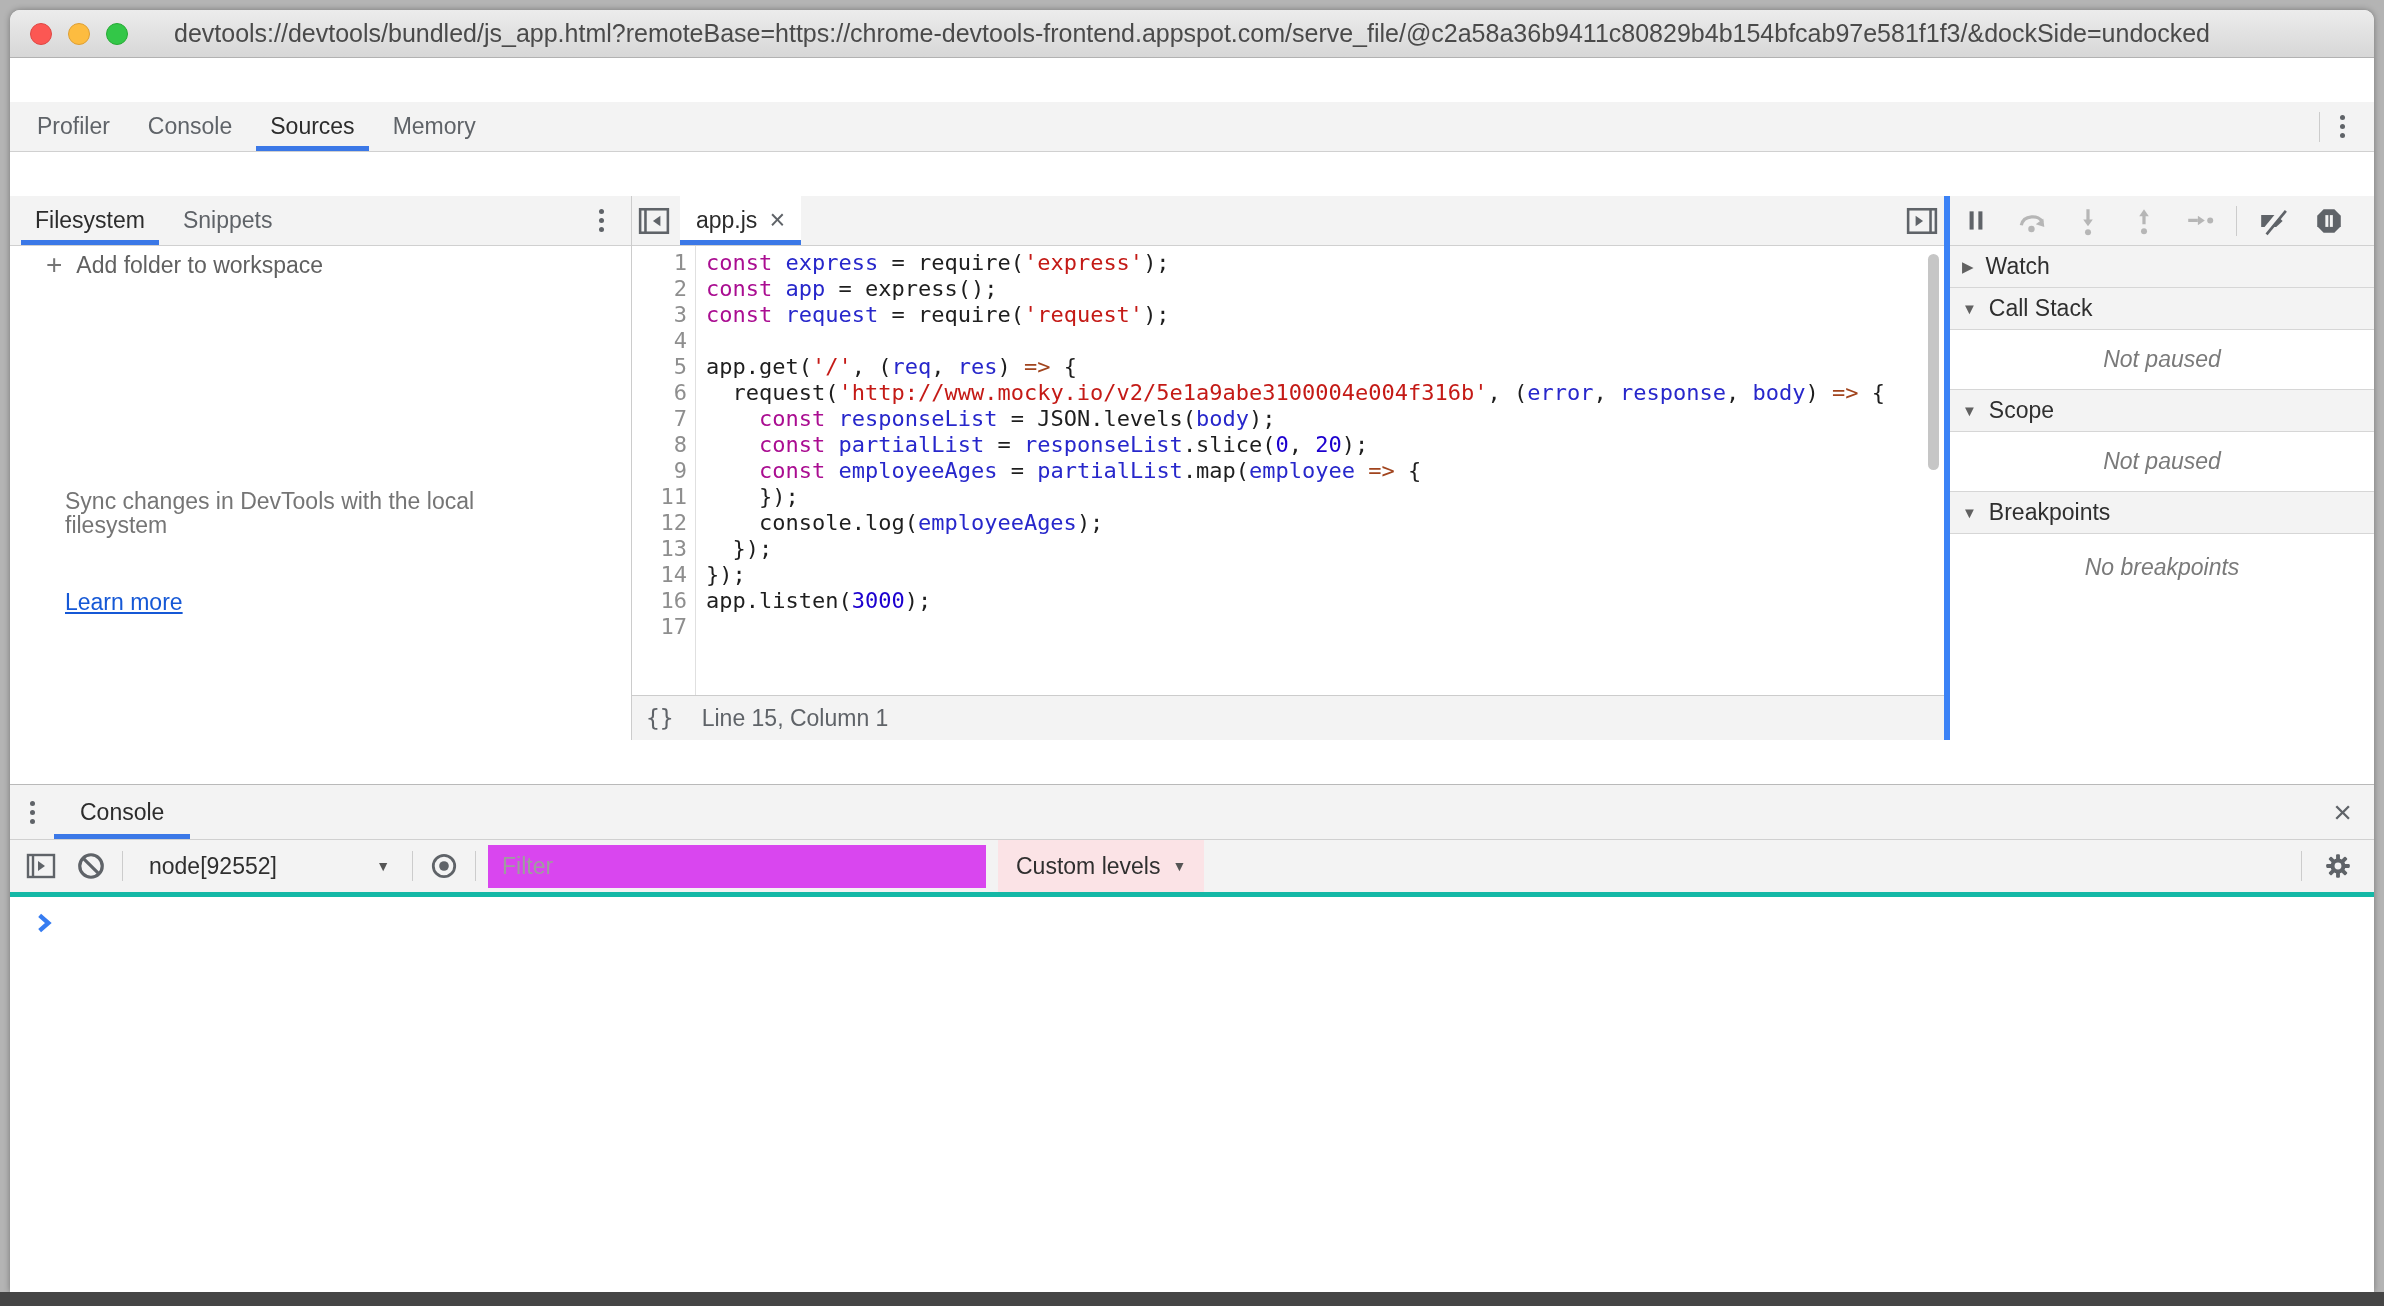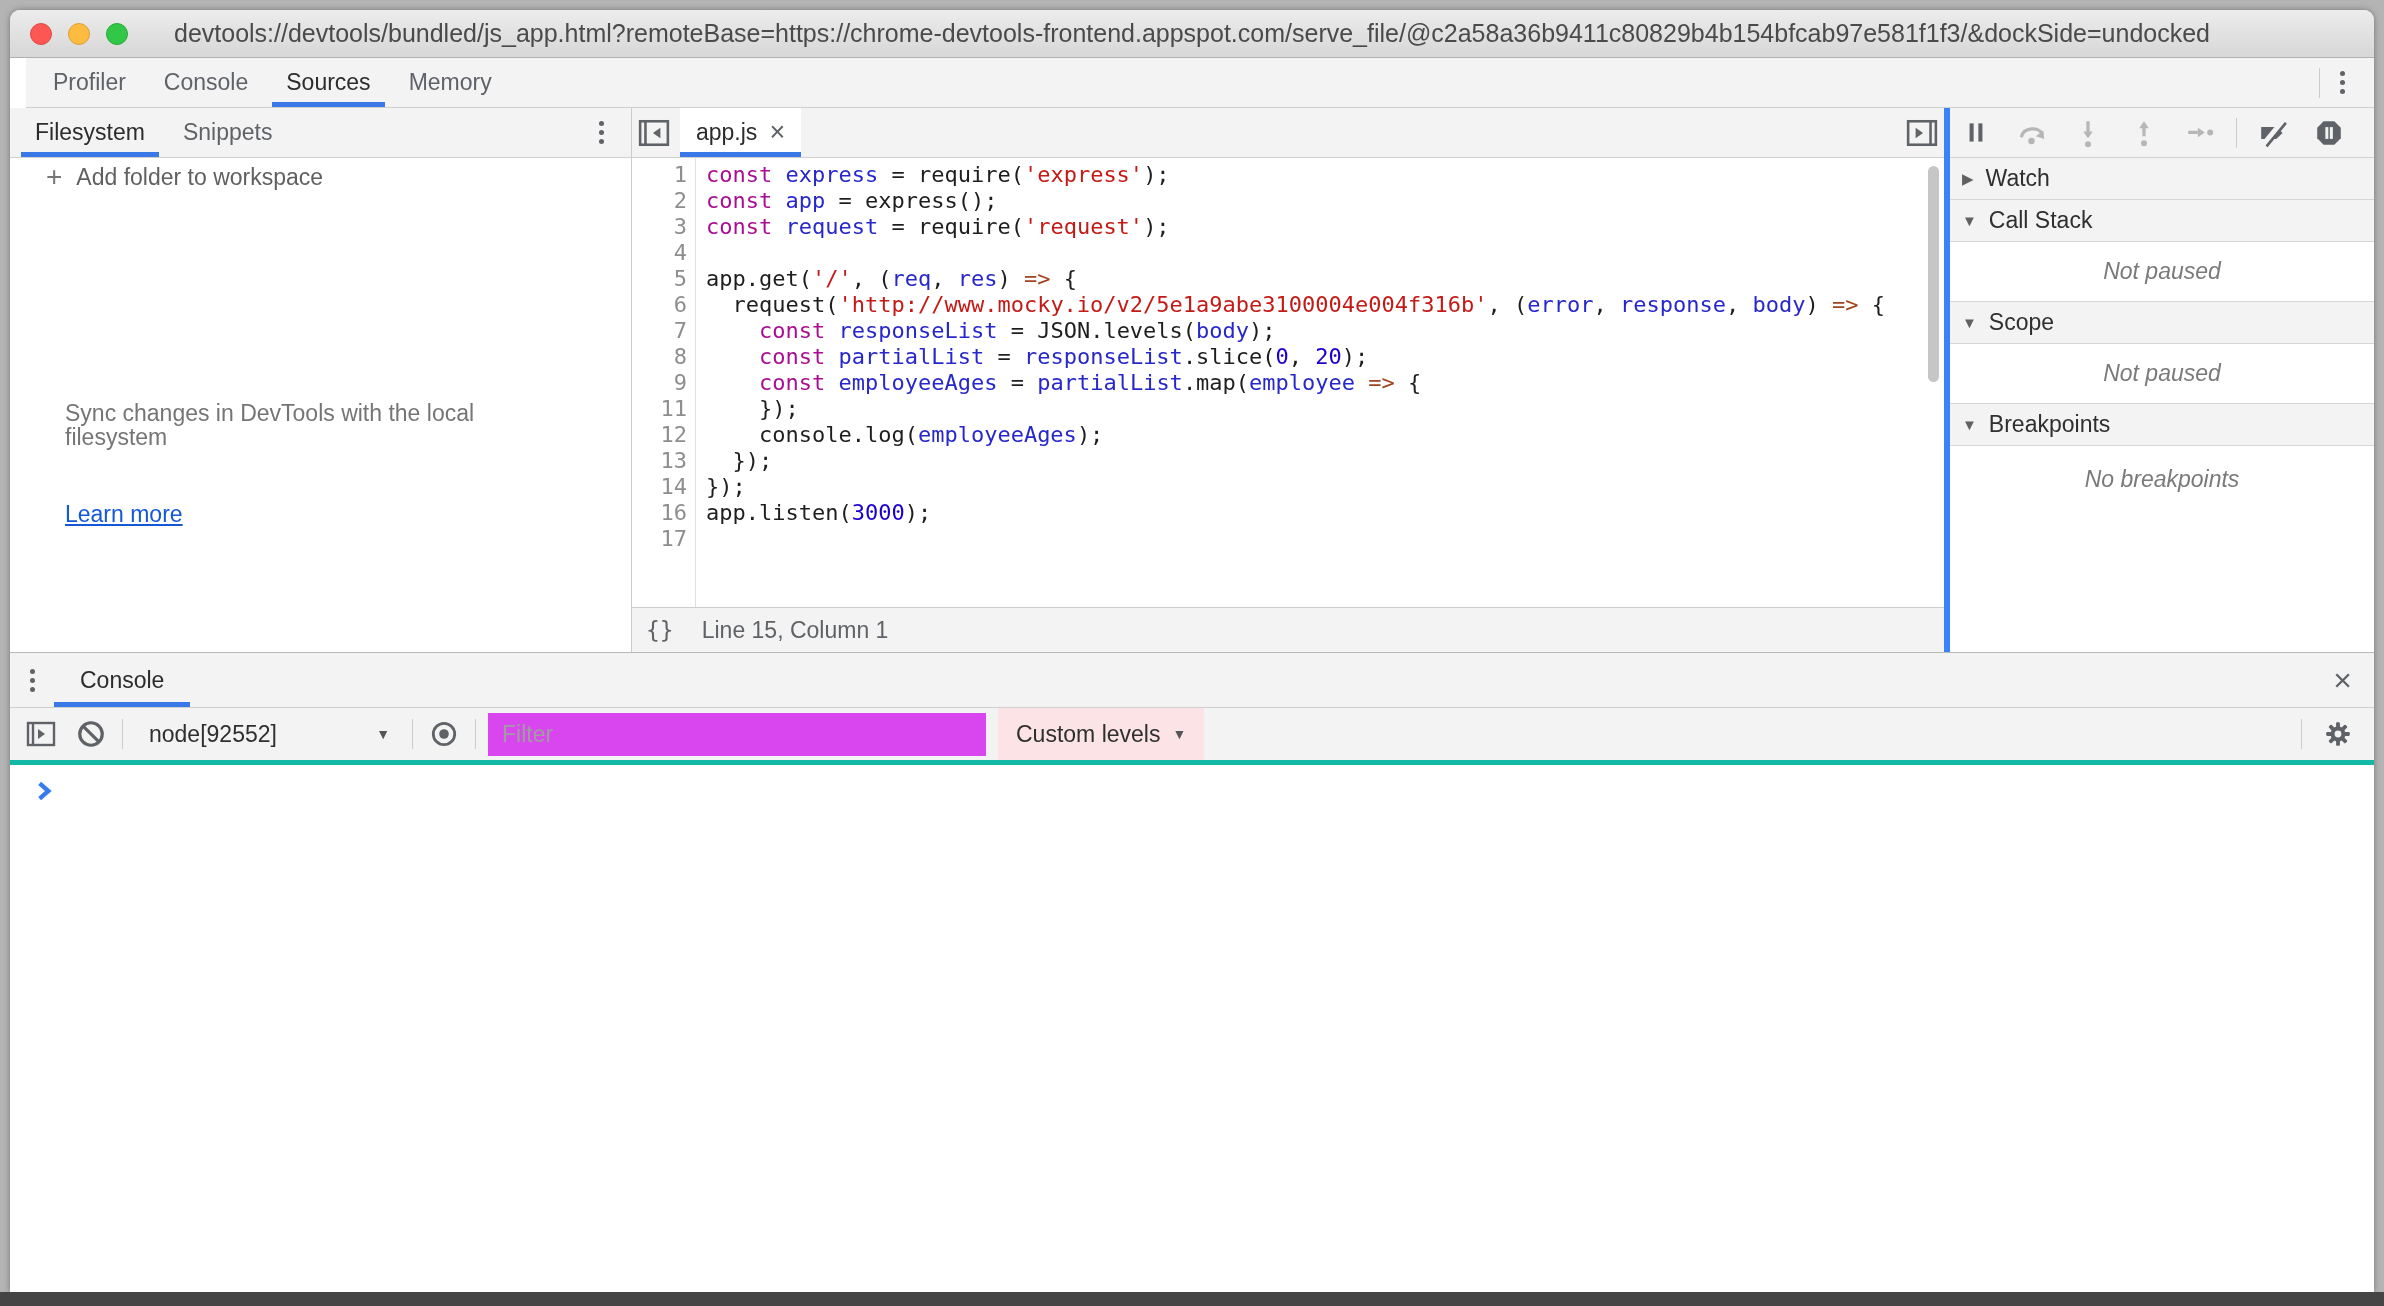--- a/index.html
+++ b/index.html
@@ -1,19 +1,19 @@
 <!DOCTYPE html>
 <html><head>
 <meta charset="utf-8">
 <style>
   * { margin:0; padding:0; box-sizing:border-box; }
   html,body { width:2384px; height:1306px; overflow:hidden; }
   body { background:#b4b4b4; padding:10px 10px 0; font-family:"Liberation Sans", sans-serif; color:#333; }
   .window { width:2364px; height:1282px; border-radius:10px 10px 0 0; overflow:hidden; background:#fff;
-            box-shadow:0 0 6px rgba(0,0,0,.35); display:flex; flex-direction:column; }
+            box-shadow:0 0 6px rgba(0,0,0,.35); display:flex; flex-direction:column;gap:44px; }
   .bottom-strip { height:14px; width:2384px; margin-left:-10px; background:#454545; }
 
   
   .titlebar { height:48px; flex:none; background:linear-gradient(#ececec,#d7d7d7); border-bottom:1px solid #b2b2b2;
               position:relative; display:flex; align-items:center; justify-content:center; }
   .lights { position:absolute; left:20px; top:13px; display:flex; gap:16px; }
   .light { width:22px; height:22px; border-radius:50%; }
   .light.red { background:#fc5753; border:1px solid #df4744; }
   .light.yellow { background:#fdbc40; border:1px solid #de9f34; }
   .light.green { background:#33c748; border:1px solid #27aa35; }
@@ -21,21 +21,21 @@
 
   
   .tbar { background:#f3f3f3; border-bottom:1px solid #d0d0d0; display:flex; align-items:center; flex:none; }
   .vsep { width:1px; height:30px; background:#ccc; flex:none; }
   .kebab { width:44px; height:100%; display:flex; flex-direction:column; align-items:center; justify-content:center; gap:4px; cursor:pointer; }
   .kebab i { width:5px; height:5px; border-radius:50%; background:#5f6368; }
   .icon-btn { width:44px; height:44px; display:flex; align-items:center; justify-content:center; flex:none; }
   .ic-dark { color:#5f6368; } .ic-dim { color:#b6b6b6; }
 
   
-  .main-toolbar { height:50px; padding-left:8px;margin-left:16px; }
+  .main-toolbar { height:50px; padding-left:8px; }
   .main-tab { position:relative; height:100%; display:flex; align-items:center; padding:0 16px; margin:0 3px;
               font-size:23px; color:#5f6368; cursor:pointer; }
   .main-tab.active { color:#2c2c2c; }
   .main-tab.active::after { content:""; position:absolute; left:2px; right:2px; bottom:0; height:5px; background:#3b78e7; }
   .flex-spacer { flex:1; }
 
   
   .content-row { height:544px; flex:none; display:flex; background:#fff; }
 
   

